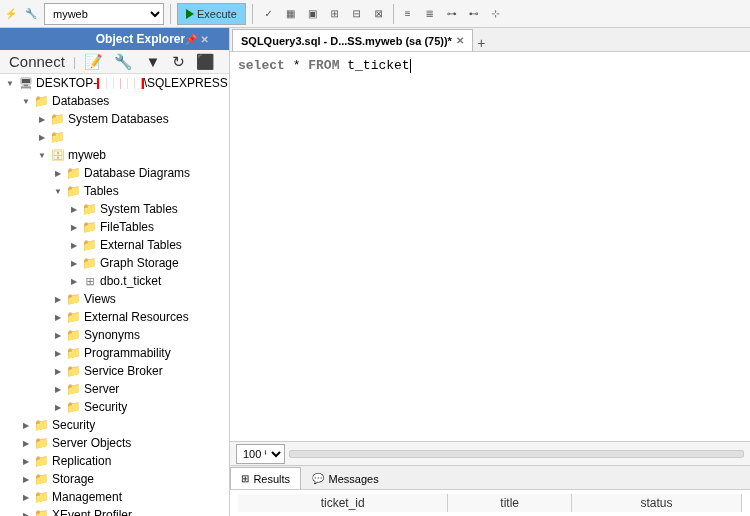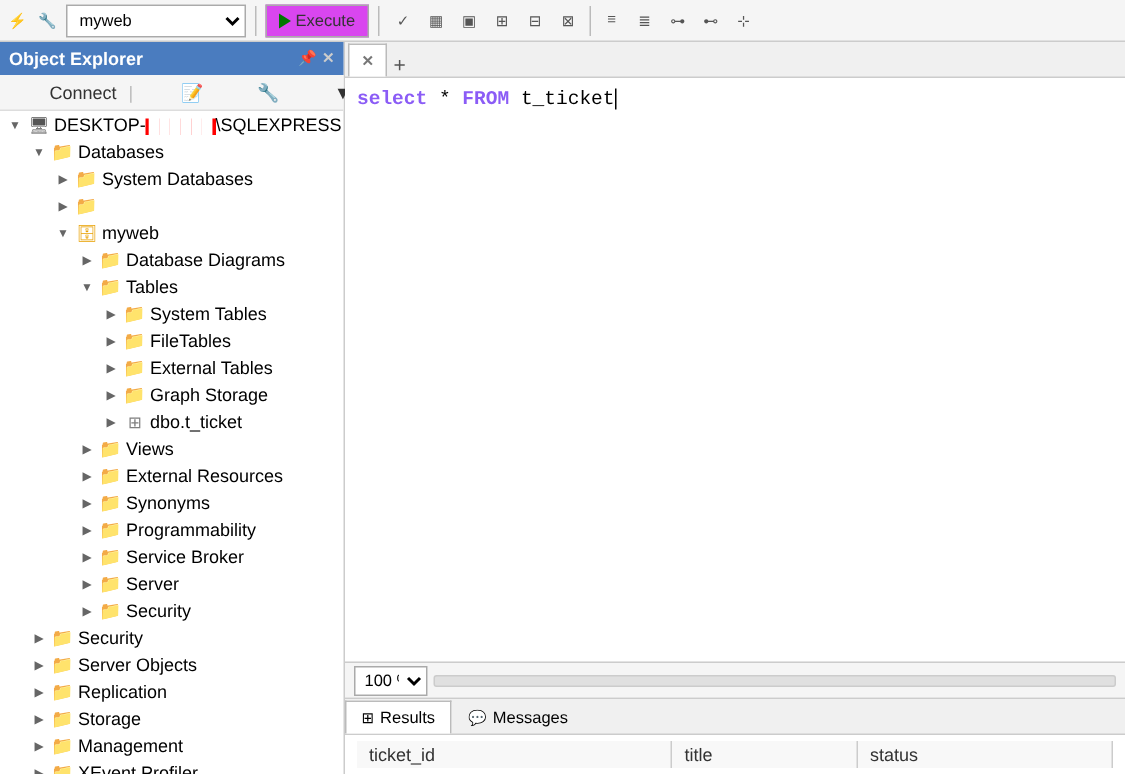--- a/index.html
+++ b/index.html
@@ -34,21 +34,21 @@
     .toolbar-dropdown {
       height: 22px;
       border: 1px solid #aaa;
       background: white;
       font-size: 11px;
       padding: 0 4px;
       width: 120px;
     }
     .toolbar-btn {
       height: 22px;
-      background: #d946ef;
+      background: #7dd3fc;
       border: 1px solid #aaa;
       padding: 0 8px;
       font-size: 11px;
       cursor: pointer;
       display: flex;
       align-items: center;
       gap: 3px;
       color: #333;
       justify-content: center;
     }
@@ -93,26 +93,26 @@
       width: 230px;
       border-right: 1px solid #ccc;
       background: white;
       display: flex;
       flex-direction: column;
       flex-shrink: 0;
     }
     .panel-header {
       background: #4a7cbf;
       color: white;
-      padding: 3px 6px;
+      padding: 3px 20px;
       font-size: 12px;
       font-weight: bold;
       display: flex;
       align-items: center;
-      justify-content: space-between;
+      justify-content: flex-end;
       height: 22px;
     }
     .panel-header-title {
       font-size: 12px;
     }
     .panel-header-controls {
       display: flex;
       gap: 3px;
       font-size: 10px;
     }
@@ -125,26 +125,25 @@
     .oe-toolbar {
       background: #f5f5f5;
       border-bottom: 1px solid #ddd;
       height: 24px;
       display: flex;
       align-items: center;
       padding: 0 4px;
       gap: 2px;
     }
     .oe-toolbar-btn {
-      font-size: 12px;
+      font-size: 15px;
       color: #333;
       cursor: pointer;
       padding: 2px 4px;
       border: 1px solid transparent;
-      margin-left: 24px;
     }
 
     
     .tree-view {
       flex: 1;
       overflow-y: auto;
       overflow-x: hidden;
       font-size: 12px;
     }
     .tree-item {
@@ -236,21 +235,21 @@
 
     
     .sql-editor-display {
       flex: 1;
       padding: 6px 8px;
       font-family: 'Consolas', 'Courier New', monospace;
       font-size: 13px;
       background: white;
       overflow: auto;
     }
-    .sql-keyword { color: #8b5cf6; font-weight: bold; }
+    .sql-keyword { color: #737373; font-weight: bold; }
     .sql-text { color: #000; }
 
     
     .editor-statusbar {
       border-top: 1px solid #ccc;
       height: 24px;
       display: flex;
       align-items: center;
       padding: 0 6px;
       background: #f5f5f5;
@@ -306,21 +305,21 @@
     }
     .results-grid {
       padding: 4px 8px;
     }
     .results-table {
       width: 100%;
       border-collapse: collapse;
       font-size: 12px;
     }
     .results-table th {
-      text-align: left;
+      text-align: center;
       padding: 2px 8px;
       font-weight: normal;
       color: #333;
       border-right: 1px solid #ccc;
       background: #f8f8f8;
     }
 
     
     .indent-0 { padding-left: 2px; }
     .indent-1 { padding-left: 18px; }
@@ -549,20 +548,21 @@
         <span class="tree-label">XEvent Profiler</span>
       </div>
 
     </div>
   </div>
 
   <div class="sql-panel">
 
     <div class="tab-bar">
       <div class="tab active">
+        <span>SQLQuery3.sql - D...SS.myweb (sa (75))*</span>
         <span class="tab-close">✕</span>
       </div>
       <span class="tab-new">+</span>
     </div>
 
     <div class="sql-editor-display">
       <span class="sql-keyword">select</span>
       <span class="sql-text"> * </span>
       <span class="sql-keyword">FROM</span>
       <span class="sql-text"> t_ticket</span><span class="cursor-blink"></span>

